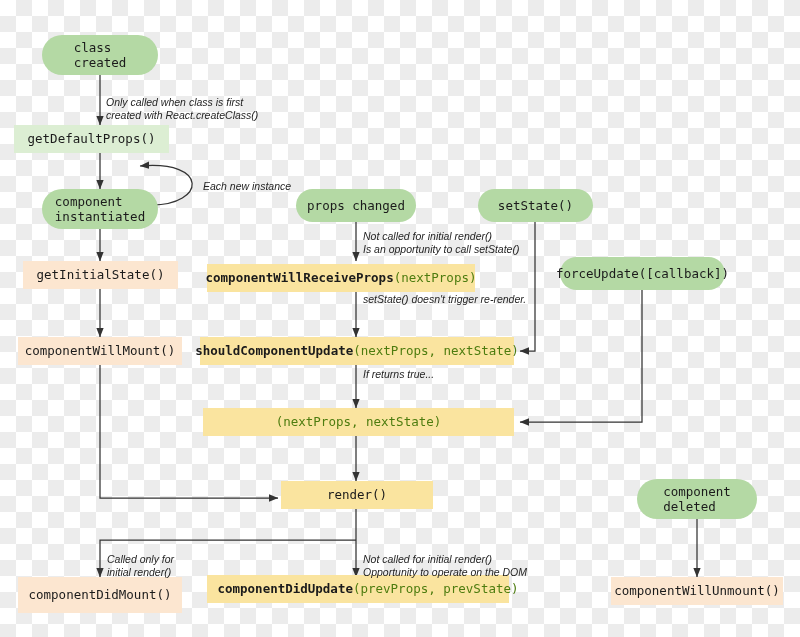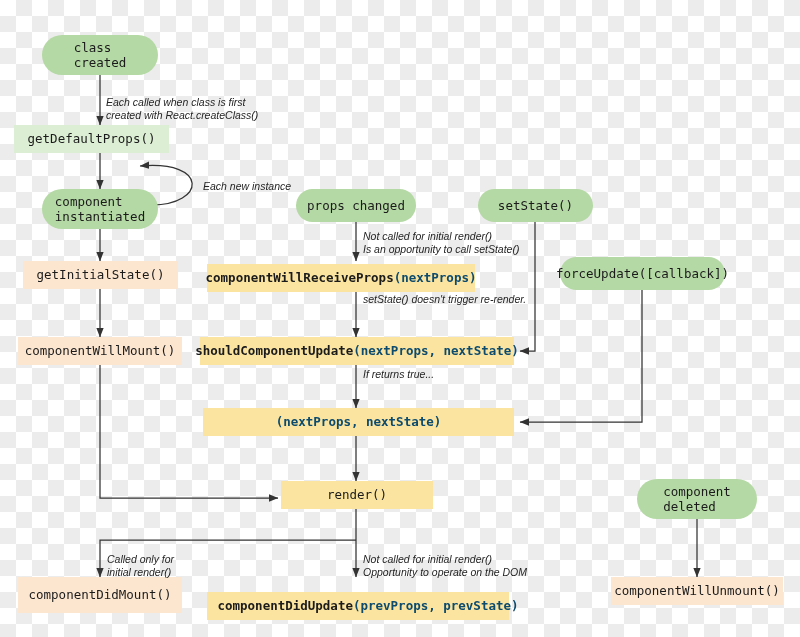--- a/index.html
+++ b/index.html
@@ -17,21 +17,21 @@
   svg.edges{position:absolute;left:0;top:0;width:800px;height:637px;overflow:visible;}
 
   .node{position:absolute;box-sizing:border-box;display:flex;align-items:center;
         justify-content:center;text-align:left;line-height:1.22;
         font-size:12.5px;color:#1b1b1b;white-space:pre;}
   .pill{background:#b4d9a4;border-radius:22px;}
   .rect-green{background:#dceed3;}
   .rect-peach{background:#fce6d0;}
   .rect-yellow{background:#fae49f;}
   .mname{font-weight:bold;}
-  .marg{font-weight:bold;color:#0c4a6e;}
+  .marg{font-weight:normal;color:#4d7c0f;}
 
   .note{position:absolute;font-family:"Liberation Sans",sans-serif;
         font-style:italic;font-size:10.5px;color:#242424;line-height:1.28;
         white-space:pre;}
 </style>
 </head>
 <body>
 
 <div id="stage">
 
@@ -107,25 +107,25 @@
   <div class="node rect-yellow" style="left:200px;top:337px;width:314px;height:28px;">
     <span class="mname">shouldComponentUpdate</span><span class="marg">(nextProps, nextState)</span>
   </div>
 
   <div class="node rect-yellow" style="left:203px;top:408px;width:311px;height:28px;">
     <span class="marg">(nextProps, nextState)</span>
   </div>
 
   <div class="node rect-yellow" style="left:281px;top:481px;width:152px;height:28px;">render()</div>
 
-  <div class="node rect-yellow" style="left:207px;top:592px;width:302px;height:28px;padding-left:20px;">
+  <div class="node rect-yellow" style="left:207px;top:575px;width:302px;height:28px;padding-left:20px;">
     <span class="mname">componentDidUpdate</span><span class="marg">(prevProps, prevState)</span>
   </div>
 
-  <div class="note" style="left:106px;top:96px;">Each called when class is first
+  <div class="note" style="left:106px;top:96px;">Only called when class is first
 created with React.createClass()</div>
 
   <div class="note" style="left:176px;top:180px;margin-left:27px;">Each new instance</div>
 
   <div class="note" style="left:363px;top:230px;">Not called for initial render()
 Is an opportunity to call setState()</div>
 
   <div class="note" style="left:363px;top:293px;">setState() doesn't trigger re-render.</div>
 
   <div class="note" style="left:363px;top:368px;">If returns true...</div>

